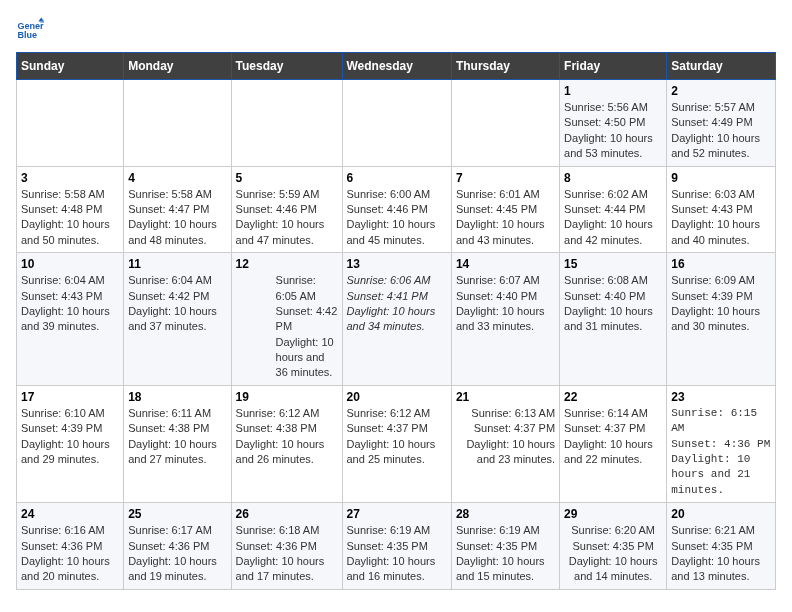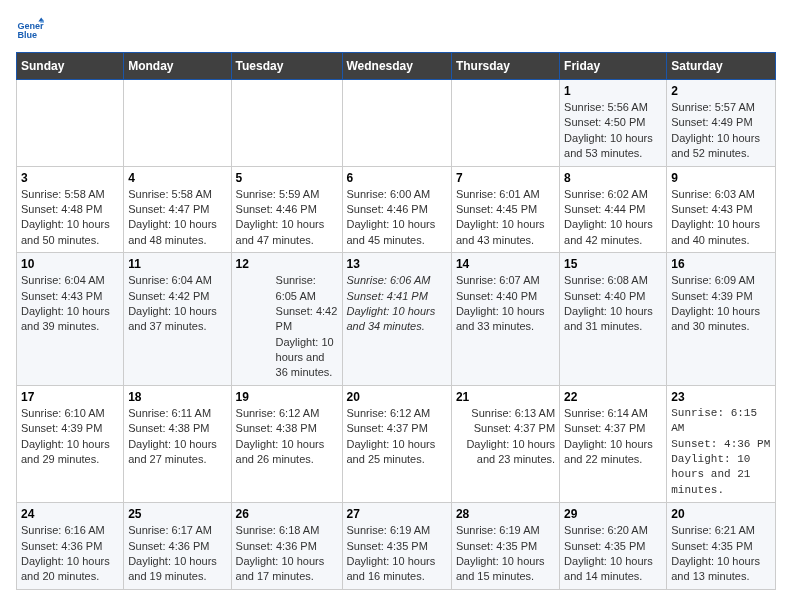--- a/index.html
+++ b/index.html
@@ -294,21 +294,21 @@
 Daylight: 10 hours and 16 minutes.</div>
         </td>
         <td>
           <span class="day-num">28</span>
           <div class="day-info" style="white-space: pre-line;">Sunrise: 6:19 AM
 Sunset: 4:35 PM
 Daylight: 10 hours and 15 minutes.</div>
         </td>
         <td>
           <span class="day-num">29</span>
-          <div class="day-info" style="white-space: pre-line;">Sunrise: 6:20 AM
+          <div class="day-info" style="white-space: pre-line; text-align: center;">Sunrise: 6:20 AM
 Sunset: 4:35 PM
 Daylight: 10 hours and 14 minutes.</div>
         </td>
         <td>
           <span class="day-num">20</span>
           <div class="day-info" style="white-space: pre-line;">Sunrise: 6:21 AM
 Sunset: 4:35 PM
 Daylight: 10 hours and 13 minutes.</div>
         </td>
       </tr>

